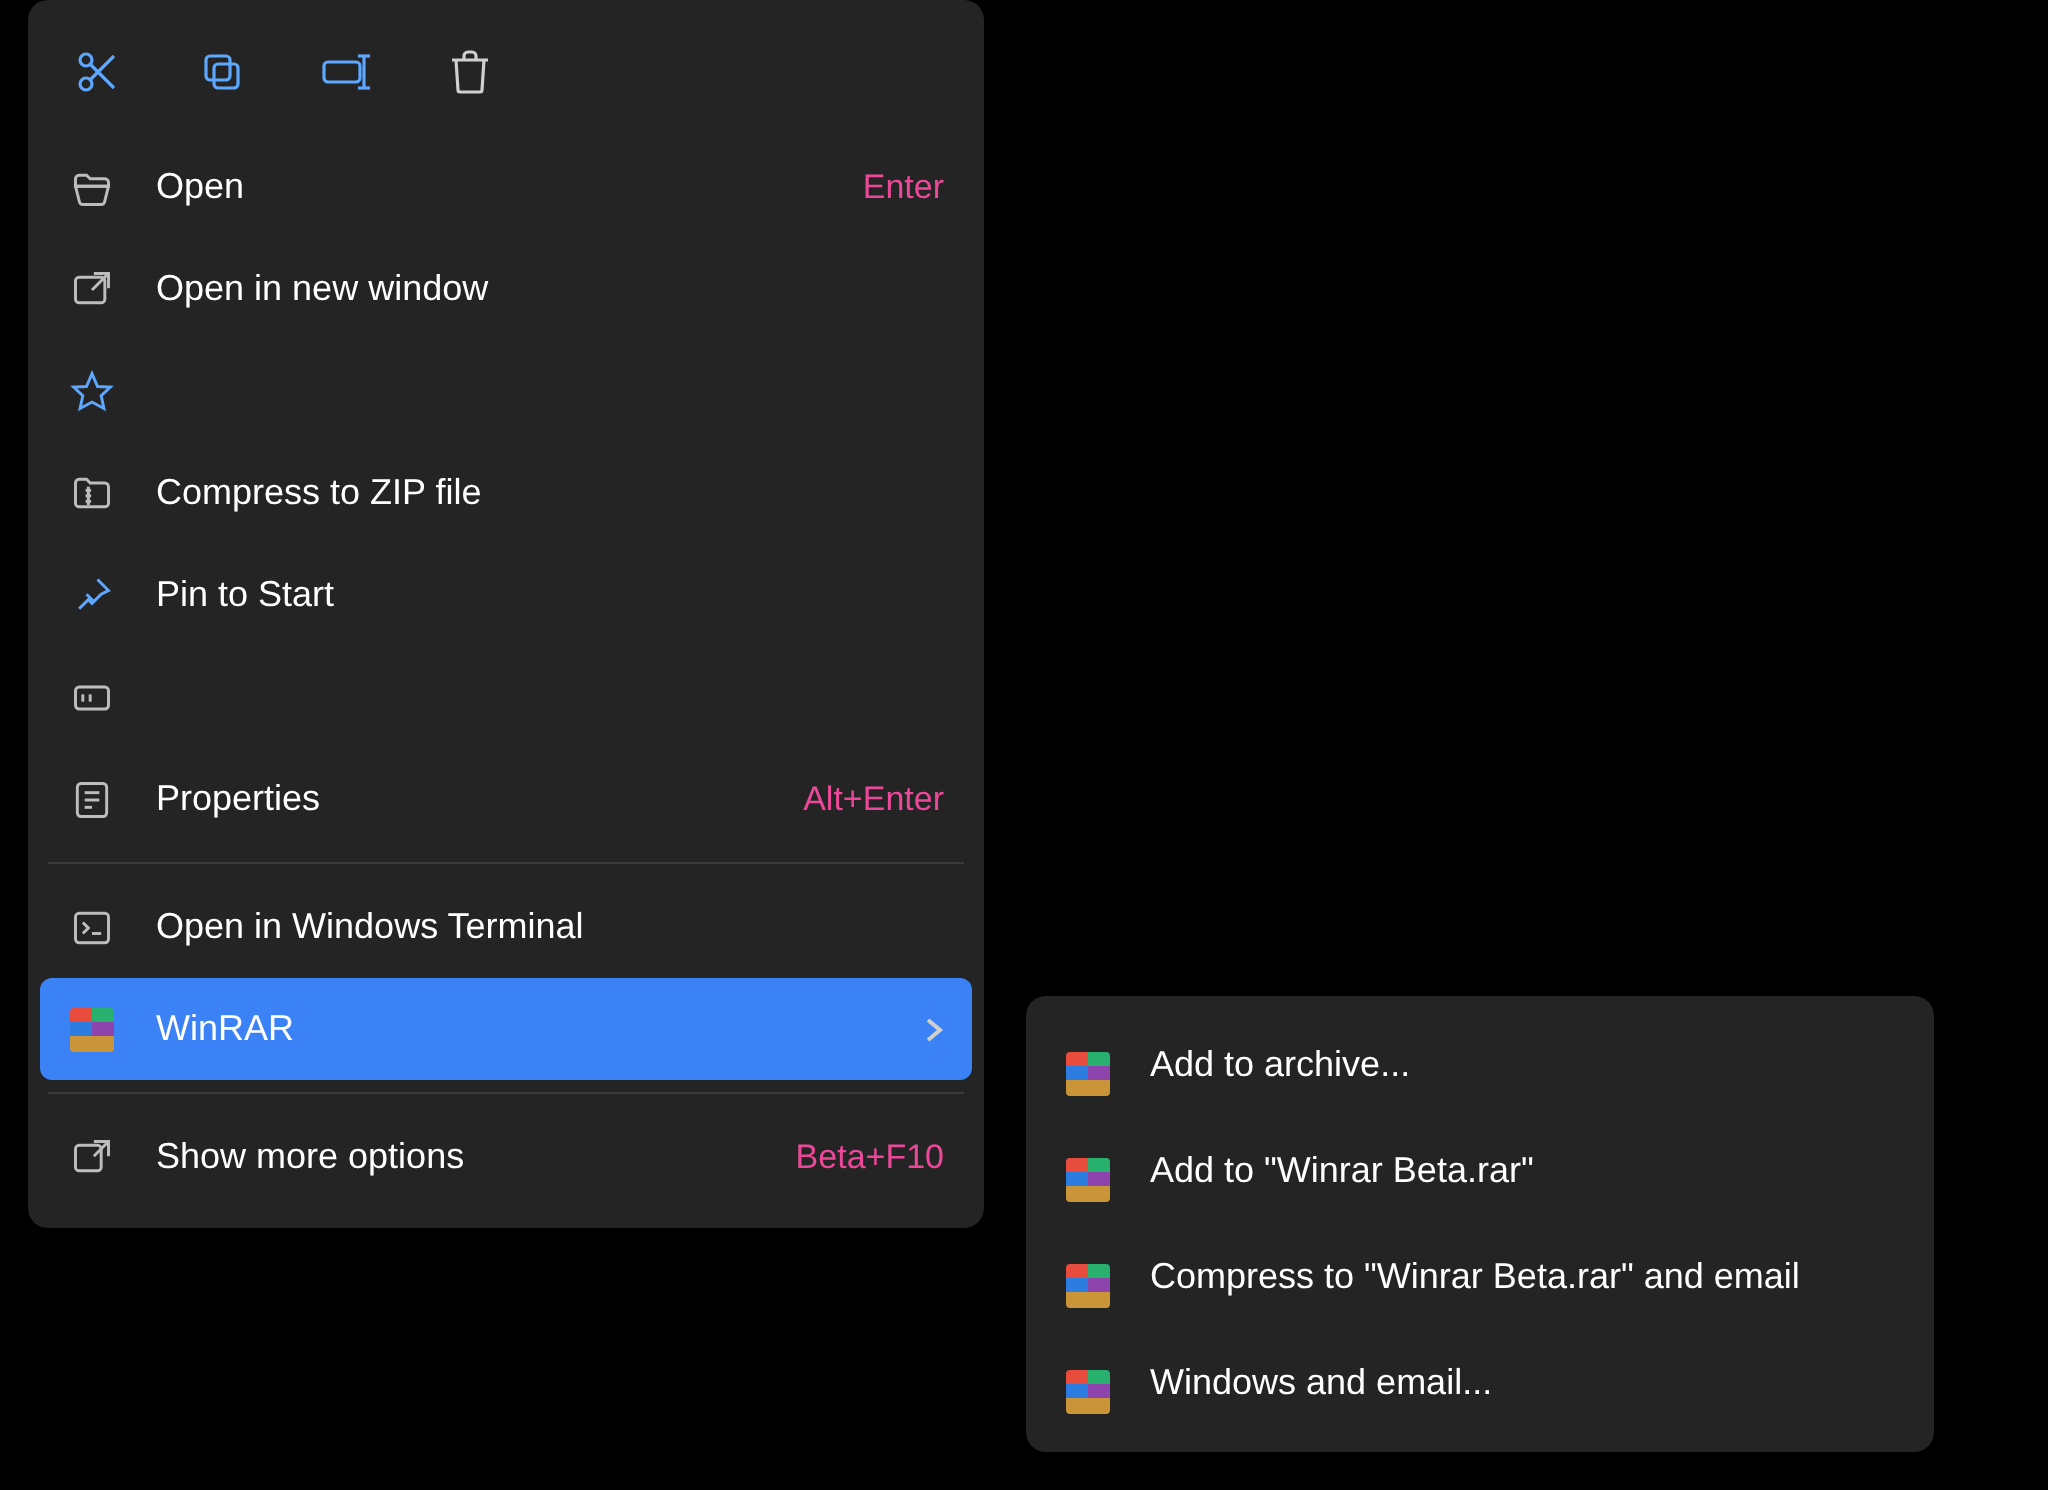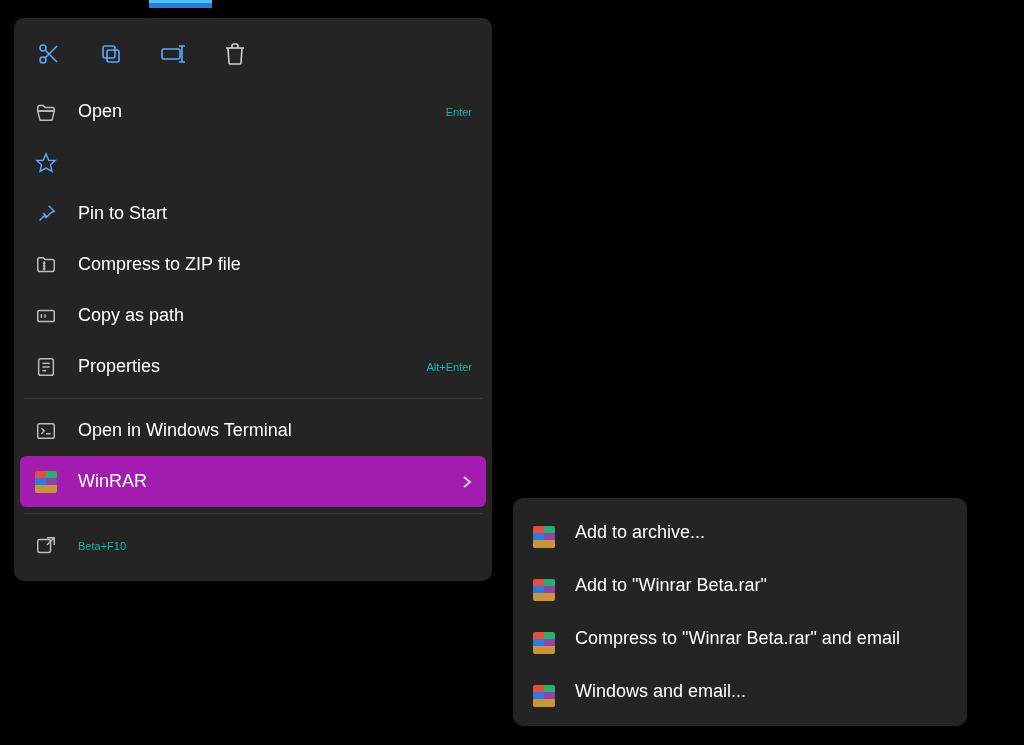--- a/index.html
+++ b/index.html
@@ -14,21 +14,21 @@
     overflow: hidden;
   }
   .file-thumb {
     position: absolute;
     top: 0; left: 149px;
     width: 63px; height: 8px;
     background: linear-gradient(180deg,#4fc3f7 40%, #2b7bd9 41%);
   }
   .context-menu {
     position: absolute;
-    top: 18px; left: 14px;
+    top: 0; left: 14px;
     width: 478px;
     background: #242424;
     border-radius: 10px;
     padding: 6px 6px 10px 6px;
   }
   .toolbar-row {
     display: flex;
     gap: 16px;
     padding: 10px 6px 12px 6px;
   }
@@ -48,23 +48,23 @@
     gap: 20px;
   }
   .menu-item .mi-icon {
     width: 24px; height:24px;
     display:flex; align-items:center; justify-content:center;
     color:#bdbdbd;
     flex-shrink:0;
   }
   .menu-item .mi-icon.accent { color:#5ea7ff; }
   .menu-item .mi-label { flex:1; color:#fff; font-size:18px; }
-  .menu-item .mi-shortcut { color:#14b8a6; font-size:11px; }
+  .menu-item .mi-shortcut { color:#ec4899; font-size:17px; }
   .menu-item .chevron { color:#d0d0d0; font-size:14px; }
-  .menu-item.highlight { background:#a21caf; }
+  .menu-item.highlight { background:#3b82f6; }
   .divider {
     height:1px; background:#3a3a3a; margin:6px 4px;
   }
   .winrar-glyph {
     width:22px; height:22px;
     display:inline-grid;
     grid-template-columns:1fr 1fr;
     grid-template-rows:1fr 1fr 8px;
     border-radius:2px;
     overflow:hidden;
@@ -135,61 +135,70 @@
     <span class="mi-icon">
       <svg width="22" height="22" viewBox="0 0 24 24" fill="none" stroke="currentColor" stroke-width="1.6">
           <path d="M3 7a2 2 0 0 1 2-2h4l2 2h8a2 2 0 0 1 2 2v2H3z"></path>
           <path d="M3 11h18l-2 8a2 2 0 0 1-2 2H7a2 2 0 0 1-2-2z"></path>
         </svg>
     </span>
     <span class="mi-label">Open</span>
     <span class="mi-shortcut">Enter</span>
   </div>
 
+  <div class="menu-item">
+    <span class="mi-icon">
+      <svg width="22" height="22" viewBox="0 0 24 24" fill="none" stroke="currentColor" stroke-width="1.6">
+          <rect x="3" y="5" width="16" height="14" rx="2"></rect>
+          <polyline points="13 3 21 3 21 11"></polyline>
+          <line x1="21" y1="3" x2="12" y2="12"></line>
+        </svg>
+    </span>
+    <span class="mi-label">Open in new window</span>
+  </div>
 
   <div class="menu-item">
     <span class="mi-icon accent">
       <svg width="22" height="22" viewBox="0 0 24 24" fill="none" stroke="currentColor" stroke-width="1.6">
           <polygon points="12 2 15 9 22 9.3 17 14 18.5 21 12 17.5 5.5 21 7 14 2 9.3 9 9"></polygon>
         </svg>
     </span>
-  </div>
-
-  <div class="menu-item">
-    <span class="mi-icon accent">
-      <svg width="22" height="22" viewBox="0 0 24 24" fill="none" stroke="currentColor" stroke-width="1.6">
-          <path d="M15 3l6 6-4 2-5 5-2-2-5 5"></path>
-          <path d="M9 11l4 4"></path>
-        </svg>
-    </span>
-    <span class="mi-label">Pin to Start</span>
   </div>
 
   <div class="menu-item">
     <span class="mi-icon">
       <svg width="22" height="22" viewBox="0 0 24 24" fill="none" stroke="currentColor" stroke-width="1.6">
           <path d="M3 6a2 2 0 0 1 2-2h4l2 2h8a2 2 0 0 1 2 2v9a2 2 0 0 1-2 2H5a2 2 0 0 1-2-2z"></path>
           <line x1="10" y1="8" x2="10" y2="18"></line>
           <line x1="8.5" y1="10" x2="11.5" y2="10"></line>
           <line x1="8.5" y1="13" x2="11.5" y2="13"></line>
           <line x1="8.5" y1="16" x2="11.5" y2="16"></line>
         </svg>
     </span>
     <span class="mi-label">Compress to ZIP file</span>
   </div>
 
   <div class="menu-item">
+    <span class="mi-icon accent">
+      <svg width="22" height="22" viewBox="0 0 24 24" fill="none" stroke="currentColor" stroke-width="1.6">
+          <path d="M15 3l6 6-4 2-5 5-2-2-5 5"></path>
+          <path d="M9 11l4 4"></path>
+        </svg>
+    </span>
+    <span class="mi-label">Pin to Start</span>
+  </div>
+
+  <div class="menu-item">
     <span class="mi-icon">
       <svg width="22" height="22" viewBox="0 0 24 24" fill="none" stroke="currentColor" stroke-width="1.6">
           <rect x="3" y="6" width="18" height="12" rx="2"></rect>
           <line x1="7" y1="10" x2="7" y2="14"></line>
           <line x1="11" y1="10" x2="11" y2="14"></line>
         </svg>
     </span>
-    <span class="mi-label">Copy as path</span>
   </div>
 
   <div class="menu-item">
     <span class="mi-icon">
       <svg width="22" height="22" viewBox="0 0 24 24" fill="none" stroke="currentColor" stroke-width="1.6">
           <rect x="4" y="3" width="16" height="18" rx="2"></rect>
           <line x1="8" y1="8" x2="16" y2="8"></line>
           <line x1="8" y1="12" x2="16" y2="12"></line>
           <line x1="8" y1="16" x2="12" y2="16"></line>
         </svg>
@@ -232,20 +241,21 @@
   <div class="divider"></div>
 
   <div class="menu-item">
     <span class="mi-icon">
       <svg width="22" height="22" viewBox="0 0 24 24" fill="none" stroke="currentColor" stroke-width="1.6">
           <rect x="3" y="5" width="14" height="14" rx="2"></rect>
           <polyline points="13 3 21 3 21 11"></polyline>
           <line x1="21" y1="3" x2="13" y2="11"></line>
         </svg>
     </span>
+    <span class="mi-label">Show more options</span>
     <span class="mi-shortcut">Beta+F10</span>
   </div>
 
 </div>
 
 <div class="submenu">
 
   <div class="sub-item">
     <span><span class="winrar-glyph">
           <span></span>

